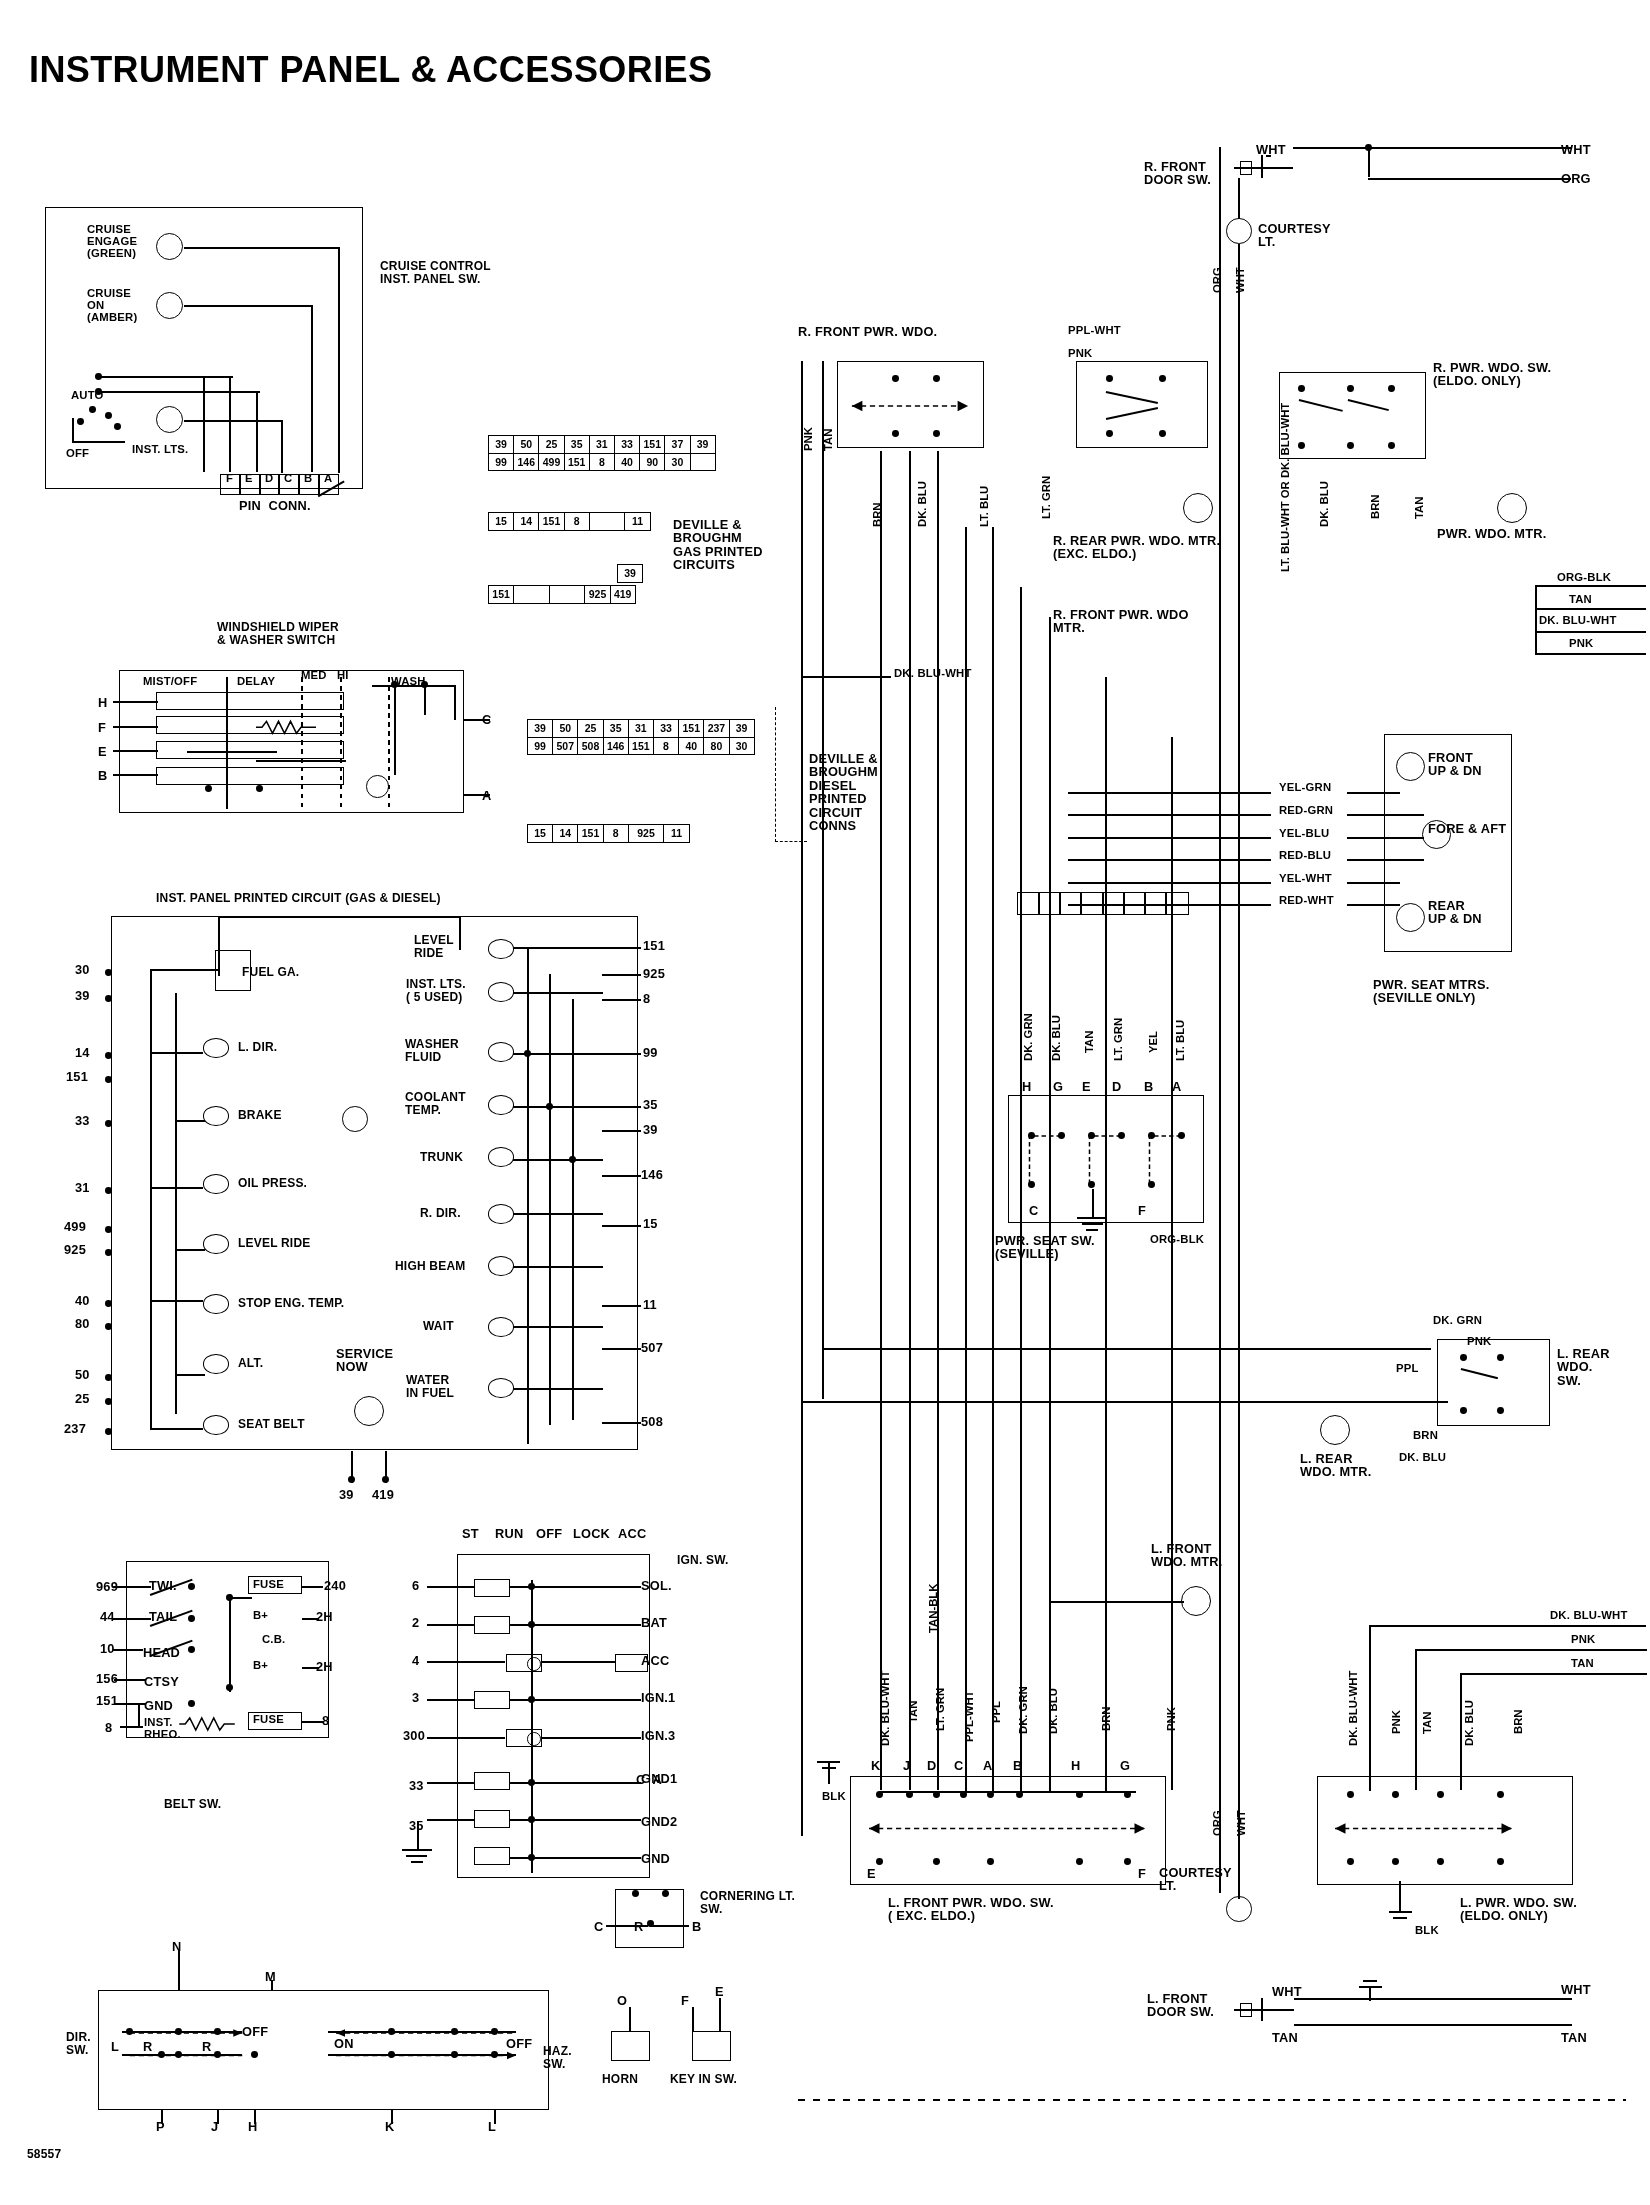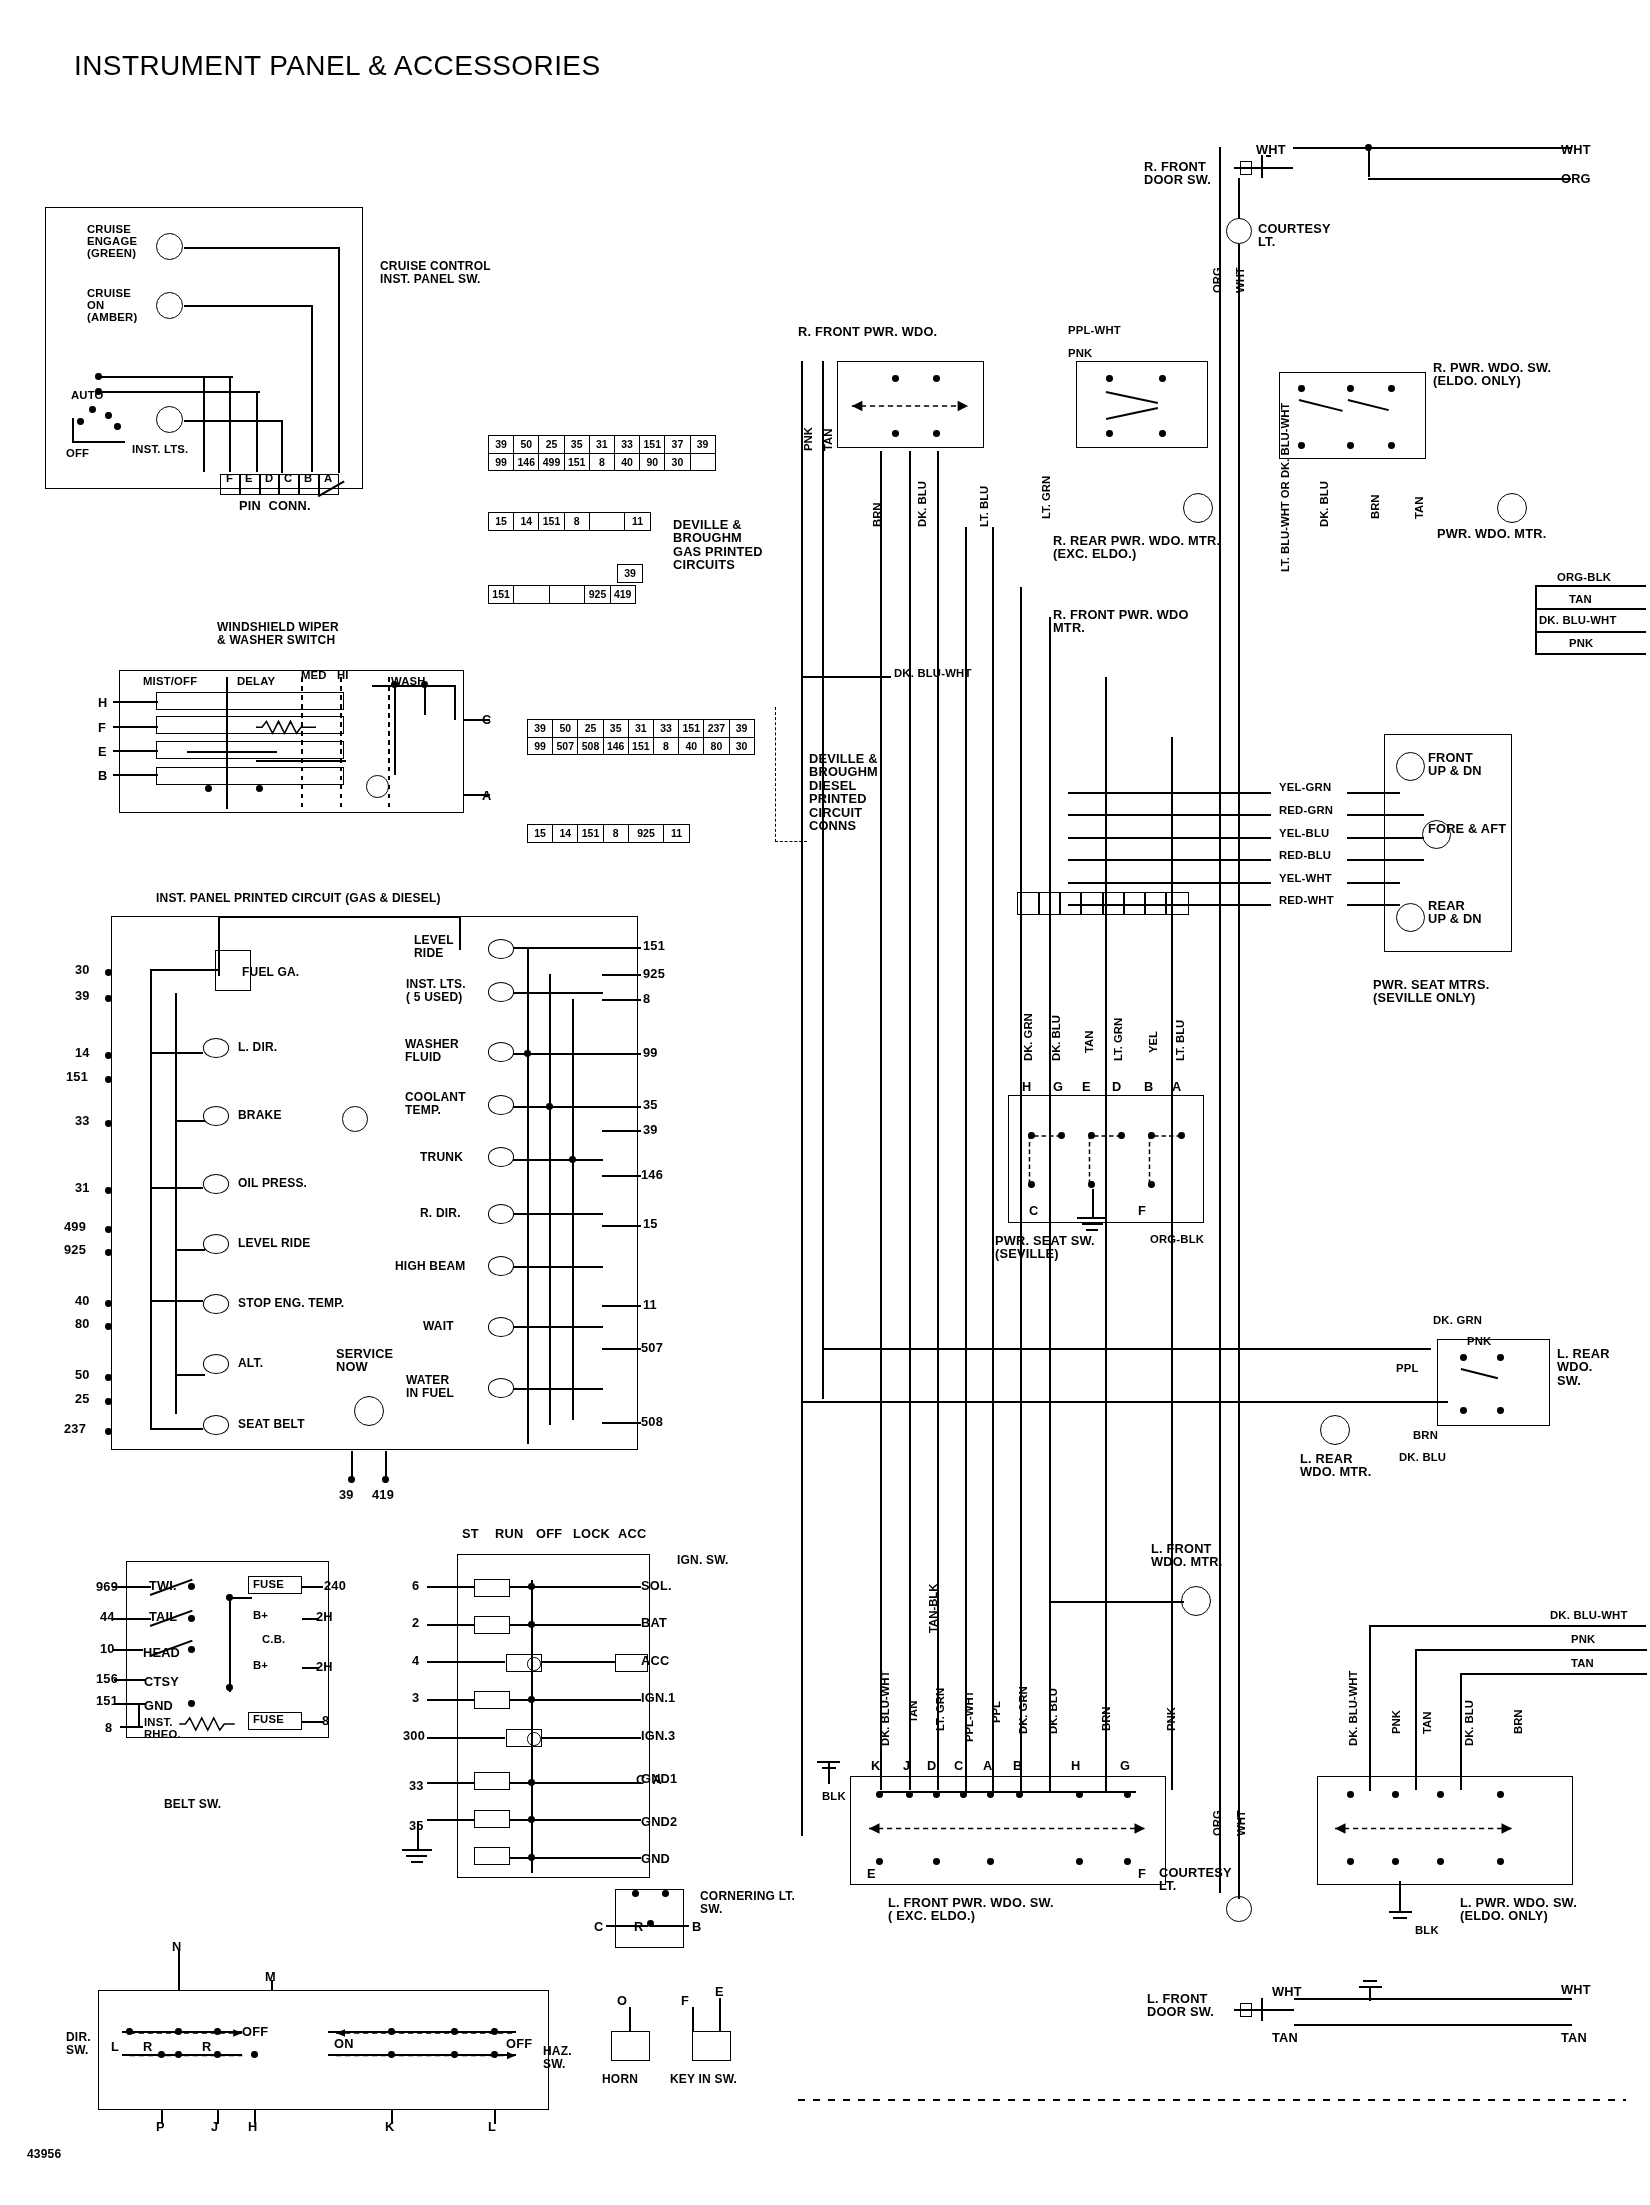--- a/index.html
+++ b/index.html
@@ -2,41 +2,41 @@
 <html style="font-size:12px"><head>
 <meta charset="utf-8">
 <style>
   html,body{margin:0;padding:0;background:#ffffff;}
   body{width:1651px;height:2205px;position:relative;font-family:"Liberation Sans",sans-serif;color:#000;}
   #sheet{position:relative;width:1651px;height:2205px;overflow:hidden;}
   .t{position:absolute;font-weight:bold;white-space:pre;line-height:1.05;letter-spacing:0.2px;}
   .s8{font-size:11.3px;}
   .s9{font-size:12.8px;}
   .s10{font-size:12px;}
-  .title{font-size:28px;font-weight:normal;letter-spacing:0.4px;margin-left:45px;}
+  .title{font-size:36px;font-weight:bold;letter-spacing:0.4px;}
   .ln{position:absolute;background:#000;}
   .h{height:1.5px;}
   .v{width:1.5px;}
   .box{position:absolute;border:1.5px solid #000;box-sizing:border-box;}
   .dash{position:absolute;border:1.5px dashed #000;box-sizing:border-box;}
   .dot{position:absolute;width:6.8px;height:6.8px;background:#000;border-radius:50%;}
   .circ{position:absolute;border:1.5px solid #000;border-radius:50%;box-sizing:border-box;}
   .lampbig{position:absolute;border:1.5px solid #000;border-radius:50%;box-sizing:border-box;}
   .vtxt{position:absolute;transform:rotate(-90deg);transform-origin:left top;font-weight:bold;white-space:pre;}
   table.grid{position:absolute;border-collapse:collapse;}
   table.grid td{border:1.5px solid #000;font-size:10.5px;font-weight:bold;text-align:center;padding:0.8px 2.3px;min-width:19.6px;height:15px;font-family:"Liberation Sans",sans-serif;}
 </style>
 </head>
 <body>
 
 <div id="sheet">
 
   <div class="t title" style="left:29px;top:51px;">INSTRUMENT PANEL &amp; ACCESSORIES</div>
 
-  <div class="t s10" style="left:27px;top:2148px;">43956</div>
+  <div class="t s10" style="left:27px;top:2148px;">58557</div>
 
   <div class="box" style="left:45px;top:207px;width:318px;height:282px;"></div>
   <div class="circ" style="left:156px;top:233px;width:27px;height:27px;"></div>
   <div class="circ" style="left:156px;top:292px;width:27px;height:27px;"></div>
   <div class="circ" style="left:156px;top:406px;width:27px;height:27px;"></div>
   <div class="t s8" style="left:87px;top:224px;">CRUISE
 ENGAGE
 (GREEN)</div>
   <div class="t s8" style="left:87px;top:288px;">CRUISE
 ON

